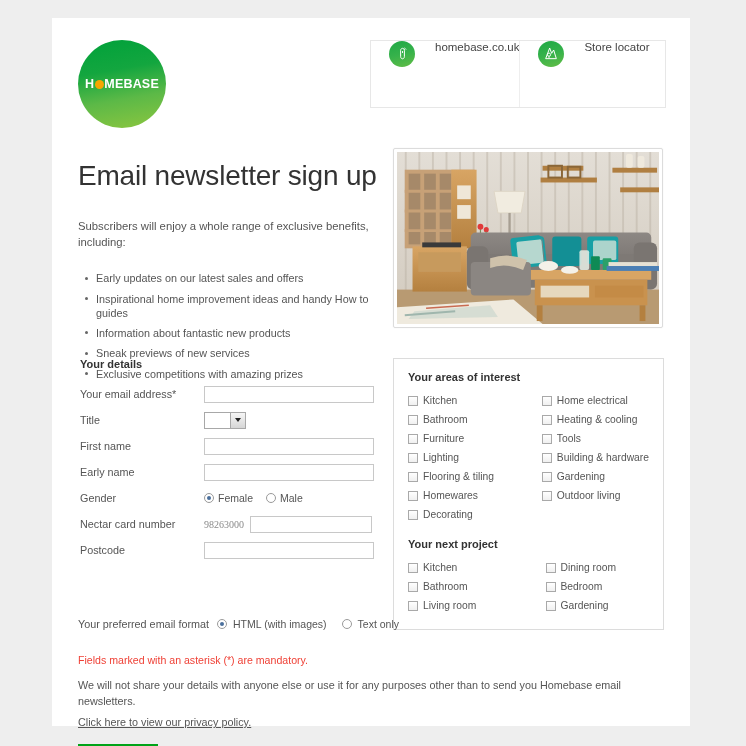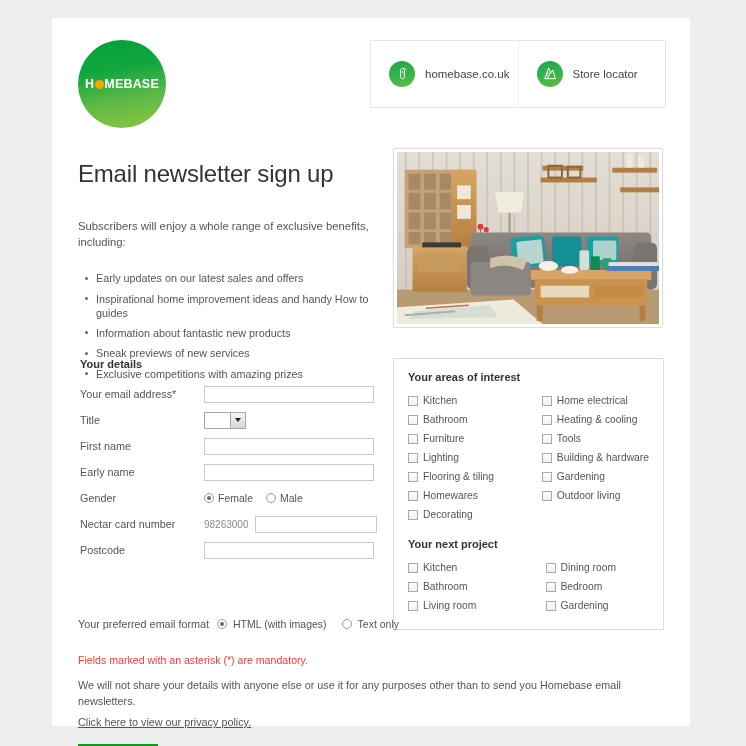--- a/index.html
+++ b/index.html
@@ -54,40 +54,40 @@
   .navbox {
     position: absolute;
     left: 318px; top: 22px;
     width: 296px; height: 68px;
     border: 1px solid #e7e7e7;
     background: #ffffff;
     display: flex;
   }
   .navitem {
     flex: 1;
-    display: flex; align-items: center;
+    display: flex; 
     padding-left: 18px;
-    gap: 10px;
+    gap: 20px;
     text-decoration: none;
   }
   .navitem + .navitem { border-left: 1px solid #eeeeee; }
   .navicon {
     width: 26px; height: 26px; flex: 0 0 26px;
     border-radius: 50%;
     background: linear-gradient(165deg, #1fa845 0%, #36b24b 50%, #63bd46 100%);
     display: flex; align-items: center; justify-content: center;
   }
   .navicon svg { display: block; }
   .navlabel { font-size: 11.5px; color: #444444; white-space: nowrap; }
 
   
   .page-title {
     position: absolute;
     left: 26px; top: 142px;
-    font-size: 24px; font-weight: normal; color: #333333;
+    font-size: 28px; font-weight: normal; color: #333333;
     margin: 0; letter-spacing: -.2px;
   }
   .intro {
     position: absolute;
     left: 26px; top: 200px;
     width: 300px;
     font-size: 11.3px; color: #555555; line-height: 1.42;
     margin: 0;
   }
   .benefits {
@@ -185,21 +185,21 @@
   }
   .radio.checked { background: #ffffff; }
   .radio.checked:after {
     content: "";
     position: absolute; left: 2px; top: 2px;
     width: 4px; height: 4px; border-radius: 50%;
     background: #4a6f9c;
   }
   .radio-label { font-size: 10.5px; color: #555555; margin-right: 9px; }
   .nectar-prefix {
-    font-size: 10px; color: #8a8a8a; margin-right: 6px;
+    font-size: 10px; color: #8a8a8a; margin-right: 6px; font-family: Liberation Serif, serif;
   }
   .ftext.short { width: 122px; }
 
   
   .panel {
     position: absolute;
     left: 341px; top: 340px;
     width: 271px; height: 272px;
     border: 1px solid #dcdcdc;
     background: #ffffff;

